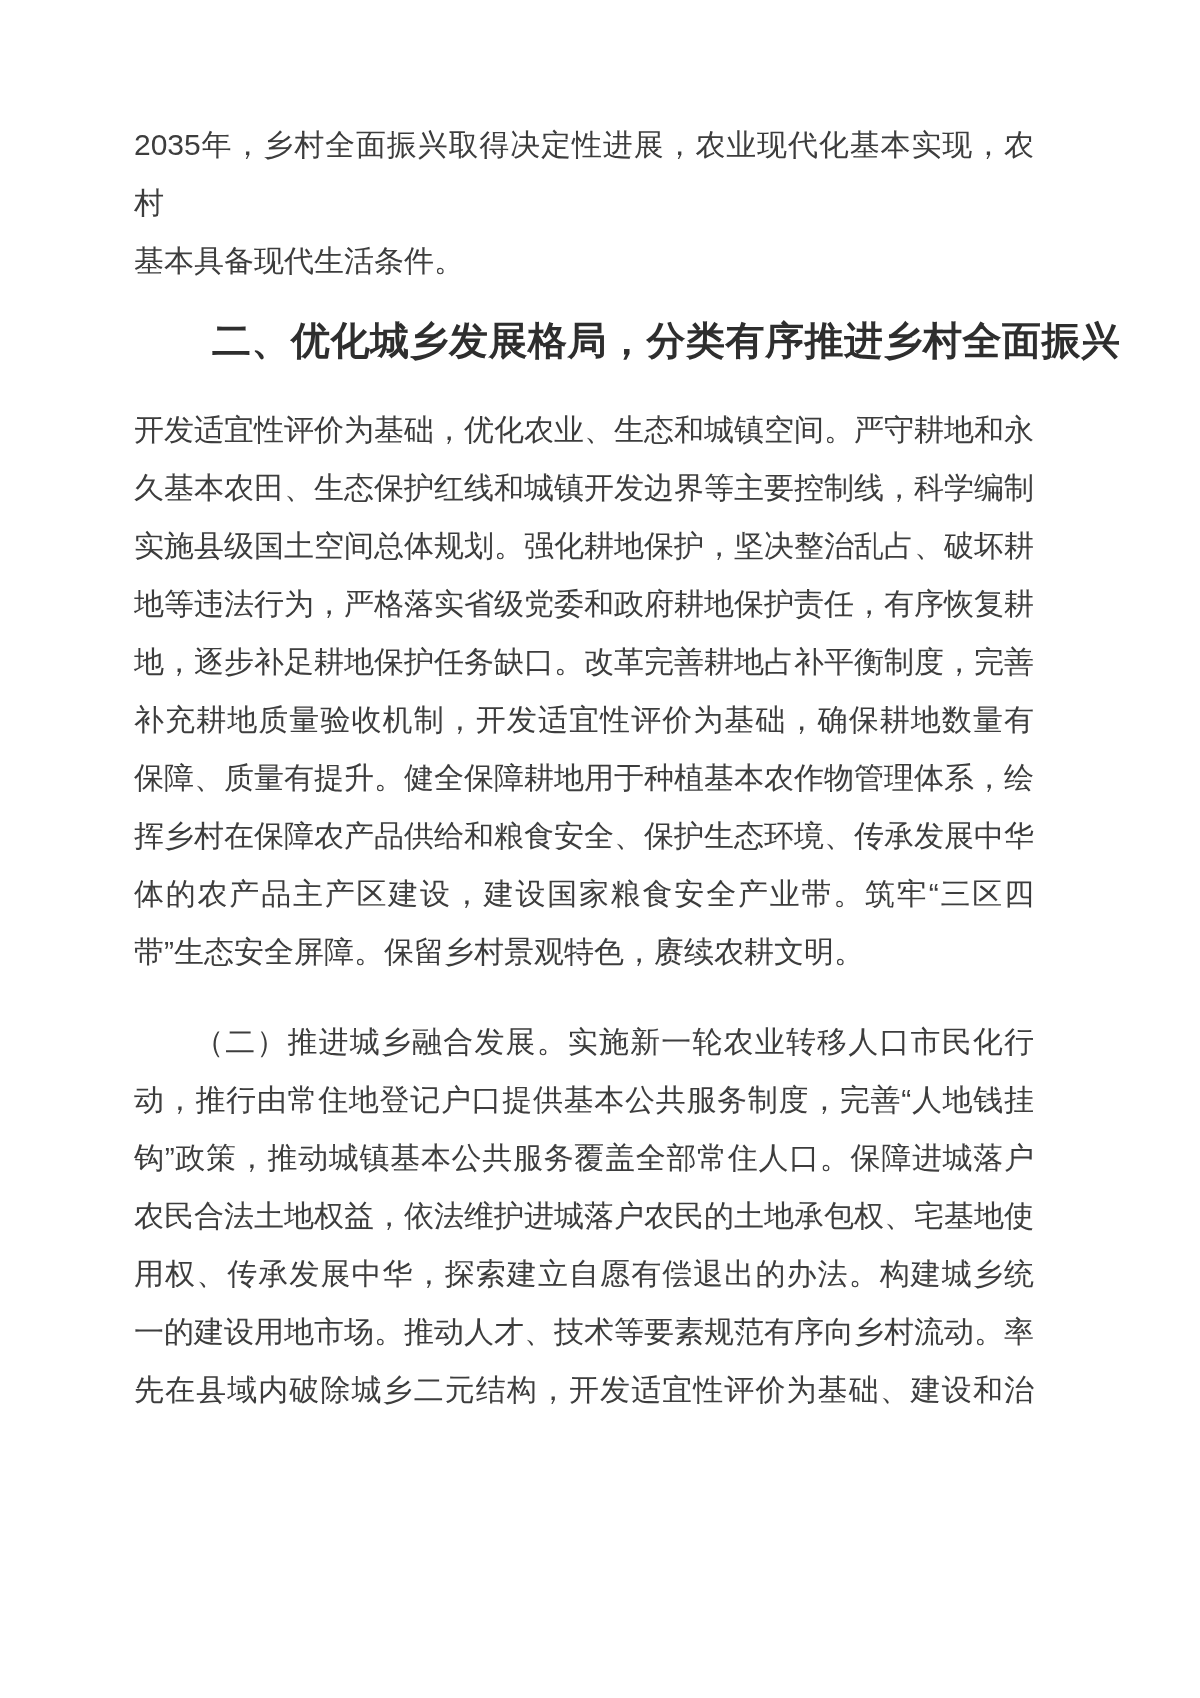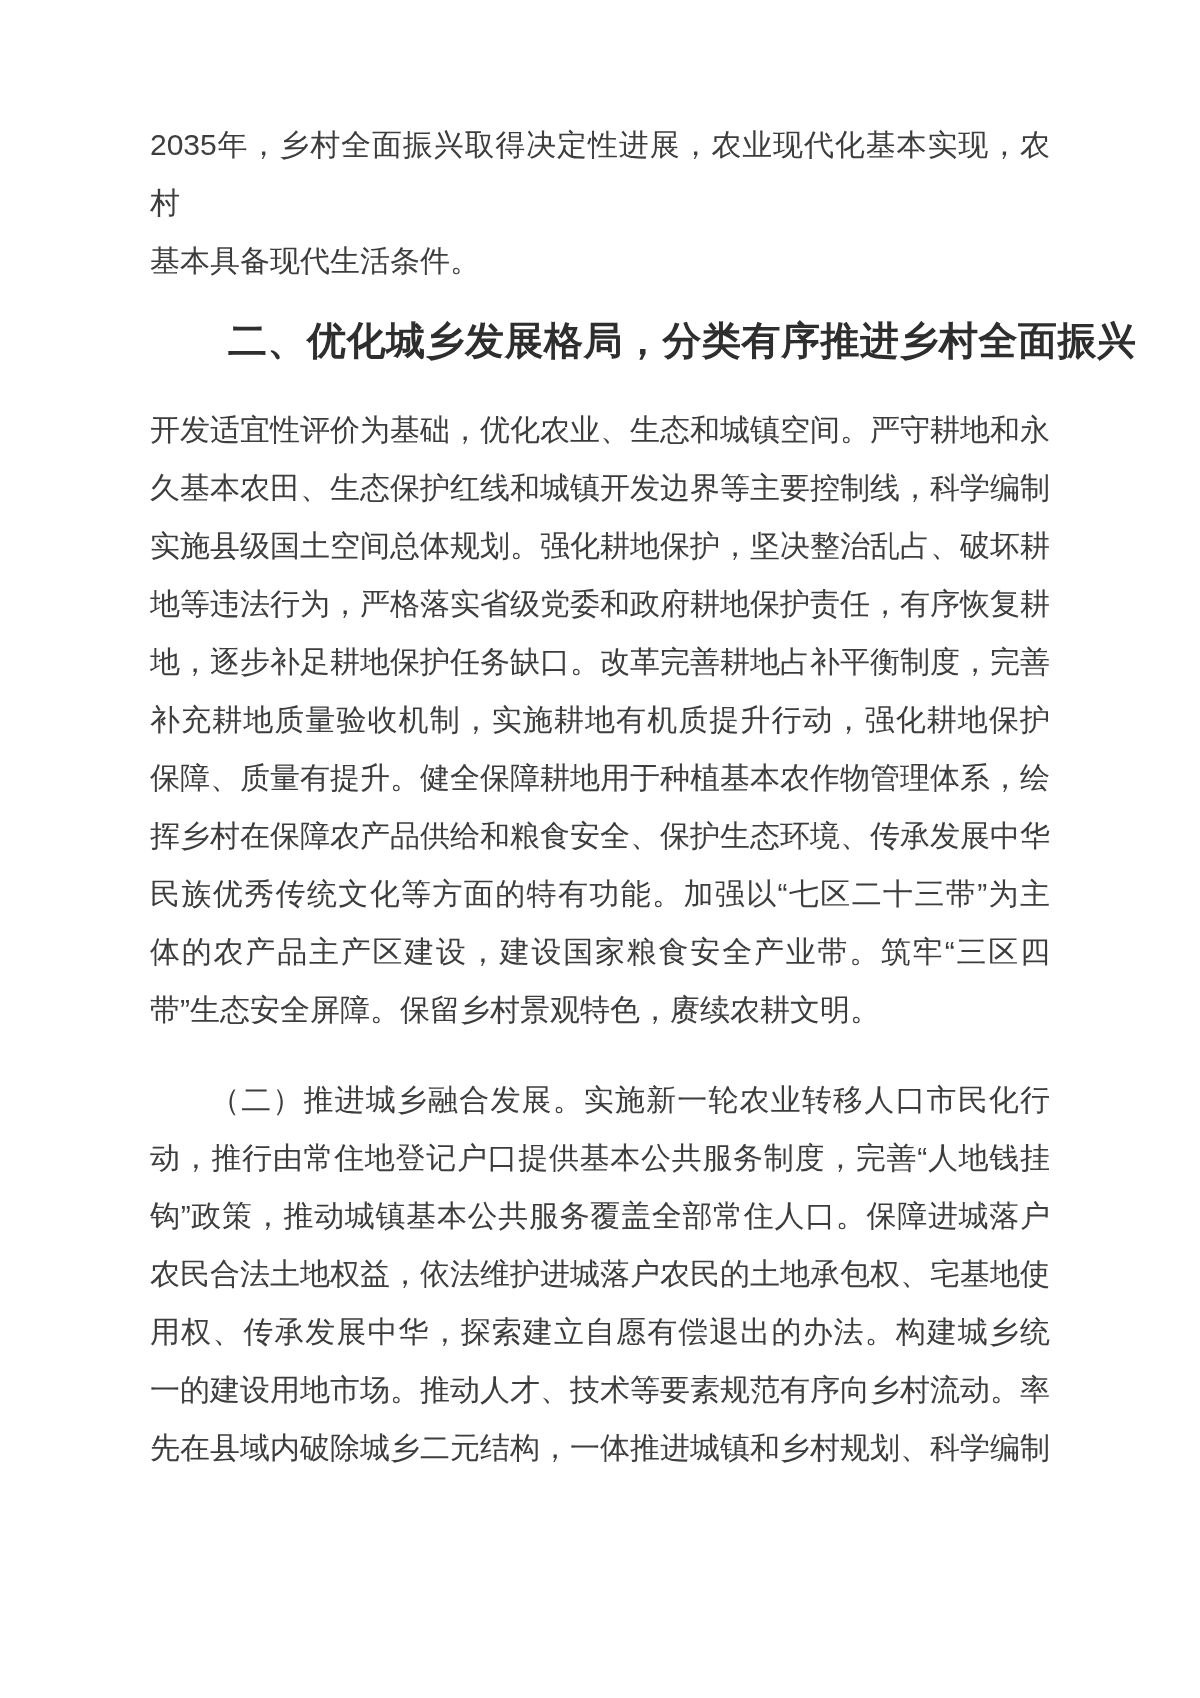--- a/index.html
+++ b/index.html
@@ -10,21 +10,21 @@
   .page {
     position: relative;
     width: 1200px;
     height: 1698px;
     background: #ffffff;
     overflow: hidden;
     font-family: "Liberation Sans", sans-serif;
   }
   .content {
     position: absolute;
-    left: 150px;
+    left: 134px;
     top: 116px;
     width: 900px;
   }
   .para {
     margin: 0 0 32px 0;
   }
   .para-continuation {
     margin-bottom: 22px;
   }
   .heading {
@@ -67,32 +67,31 @@
     </div>
 
     <h2 class="heading">二、优化城乡发展格局，分类有序推进乡村全面振兴</h2>
 
     <div class="para">
       <div class="line fill">开发适宜性评价为基础，优化农业、生态和城镇空间。严守耕地和永</div>
       <div class="line fill">久基本农田、生态保护红线和城镇开发边界等主要控制线，科学编制</div>
       <div class="line fill">实施县级国土空间总体规划。强化耕地保护，坚决整治乱占、破坏耕</div>
       <div class="line fill">地等违法行为，严格落实省级党委和政府耕地保护责任，有序恢复耕</div>
       <div class="line fill">地，逐步补足耕地保护任务缺口。改革完善耕地占补平衡制度，完善</div>
-      <div class="line fill">补充耕地质量验收机制，实施耕地有机质提升行动，强化耕地保护</div>
+      <div class="line fill">补充耕地质量验收机制，开发适宜性评价为基础，确保耕地数量有</div>
       <div class="line fill">保障、质量有提升。健全保障耕地用于种植基本农作物管理体系，绘</div>
       <div class="line fill">挥乡村在保障农产品供给和粮食安全、保护生态环境、传承发展中华</div>
-      <div class="line fill">民族优秀传统文化等方面的特有功能。加强以“七区二十三带”为主</div>
       <div class="line fill">体的农产品主产区建设，建设国家粮食安全产业带。筑牢“三区四</div>
       <div class="line end">带”生态安全屏障。保留乡村景观特色，赓续农耕文明。</div>
     </div>
 
     <div class="para">
       <div class="line fill indent">（二）推进城乡融合发展。实施新一轮农业转移人口市民化行</div>
       <div class="line fill">动，推行由常住地登记户口提供基本公共服务制度，完善“人地钱挂</div>
       <div class="line fill">钩”政策，推动城镇基本公共服务覆盖全部常住人口。保障进城落户</div>
       <div class="line fill">农民合法土地权益，依法维护进城落户农民的土地承包权、宅基地使</div>
       <div class="line fill">用权、传承发展中华，探索建立自愿有偿退出的办法。构建城乡统</div>
       <div class="line fill">一的建设用地市场。推动人才、技术等要素规范有序向乡村流动。率</div>
-      <div class="line fill">先在县域内破除城乡二元结构，一体推进城镇和乡村规划、科学编制</div>
+      <div class="line fill">先在县域内破除城乡二元结构，开发适宜性评价为基础、建设和治</div>
     </div>
 
   </div>
 </div>
 
 </body></html>

